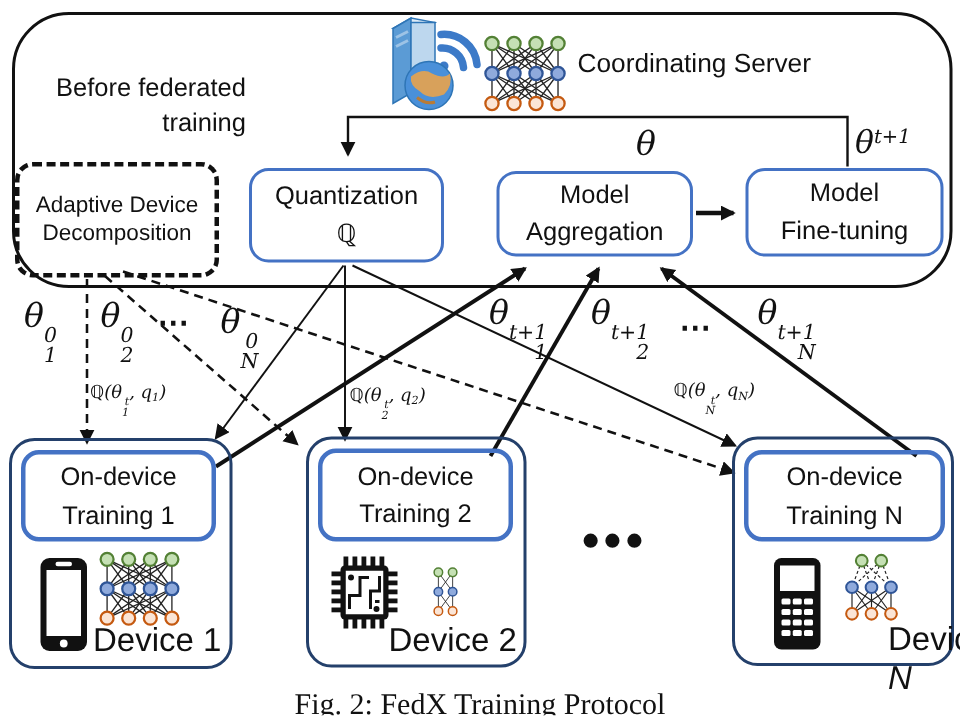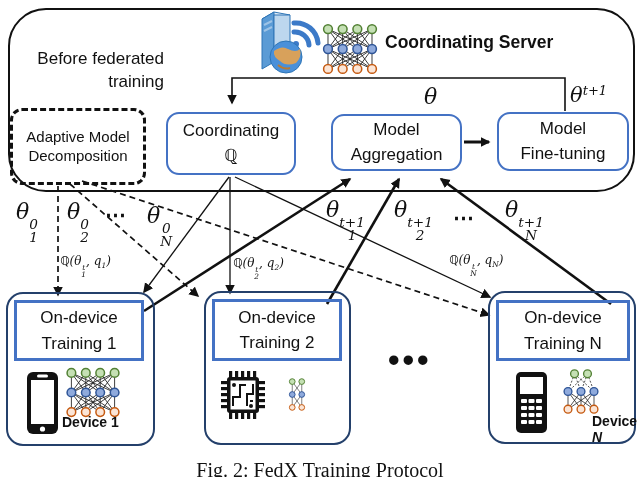--- a/index.html
+++ b/index.html
@@ -11,36 +11,36 @@
   #server-container{left:8px;top:8px;width:623px;height:180px;border:2.5px solid #111;border-radius:38px;}
   #amd-box{left:10px;top:108px;width:130px;height:71px;border:3px dashed #111;border-radius:12px;
            display:flex;align-items:center;justify-content:center;text-align:center;font-size:15px;line-height:1.25;}
   .bluebox{border:2.5px solid var(--blue);border-radius:13px;display:flex;flex-direction:column;
            align-items:center;justify-content:center;text-align:center;font-size:17px;line-height:1.45;}
   #q-box{left:166px;top:112px;width:126px;height:59px;}
   #ma-box{left:331px;top:114px;width:127px;height:53px;}
   #mf-box{left:497px;top:112px;width:128px;height:55px;}
   
   .device-outer{border:2.5px solid var(--navy);border-radius:17px;}
-  .device-inner{border:3px solid var(--blue);border-radius:0;display:flex;align-items:center;
+  .device-inner{border:3px solid var(--blue);border-radius:12px;display:flex;align-items:center;
                 justify-content:center;text-align:center;font-size:17px;line-height:1.5;}
-  .device-label{font-weight:bold;font-size:14px;}
+  .device-label{font-weight:normal;font-size:22px;}
   .it{font-style:italic;}
   
   .ml{font-family:"DejaVu Serif","DejaVu Sans",serif;font-style:italic;font-size:22px;white-space:nowrap;}
   .mlq{font-size:12px;}
-  .ss{display:inline-flex;flex-direction:column;align-items:center;line-height:1;vertical-align:-0.45em;}
+  .ss{display:inline-flex;flex-direction:column;align-items:flex-end;line-height:1;vertical-align:-0.45em;}
   .ss sup,.ss sub{font-size:0.62em;line-height:0.95;}
   .ss sup:empty,.ss sub:empty{display:none;}
   .supline .ss{vertical-align:0.35em;}
   .lone-sub{font-size:0.62em;vertical-align:-0.35em;}
   .dots{font-weight:bold;font-size:21px;letter-spacing:1px;}
   #device-dots{font-size:33px;font-weight:bold;letter-spacing:3px;}
   #caption{left:0;top:459px;width:640px;text-align:center;font-family:"Liberation Serif",serif;font-size:20px;}
-  #server-title{font-weight:bold;font-size:17.5px;white-space:nowrap;}
+  #server-title{font-weight:normal;font-size:17.5px;white-space:nowrap;}
   #before-note{font-size:17px;text-align:right;line-height:1.35;}
   svg{display:block;}
   #wires{left:0;top:0;}
 </style>
 </head>
 <body>
 
 <div id="stage">
 
   <div class="abs" id="server-container"></div>
@@ -129,25 +129,25 @@
       <circle cx="62.5" cy="46" r="7.5" fill="#8FAADC" stroke="#2F5597" stroke-width="2.6"></circle>
       <circle cx="87.5" cy="46" r="7.5" fill="#8FAADC" stroke="#2F5597" stroke-width="2.6"></circle>
       <circle cx="12.5" cy="80" r="7.5" fill="#FBE5D6" stroke="#C55A11" stroke-width="2.6"></circle>
       <circle cx="37.5" cy="80" r="7.5" fill="#FBE5D6" stroke="#C55A11" stroke-width="2.6"></circle>
       <circle cx="62.5" cy="80" r="7.5" fill="#FBE5D6" stroke="#C55A11" stroke-width="2.6"></circle>
       <circle cx="87.5" cy="80" r="7.5" fill="#FBE5D6" stroke="#C55A11" stroke-width="2.6"></circle>
     </svg>
 
   <div class="abs" id="server-title" style="left:385px;top:32px;">Coordinating Server</div>
 
-  <div class="abs prewrap" id="amd-box">Adaptive Model
+  <div class="abs prewrap" id="amd-box">Adaptive Device
 Decomposition</div>
 
   <div class="abs bluebox" id="q-box">
-    <span>Coordinating</span>
+    <span>Quantization</span>
     <span>ℚ</span>
   </div>
   <div class="abs bluebox prewrap" id="ma-box">Model
 Aggregation</div>
   <div class="abs bluebox prewrap" id="mf-box">Model
 Fine-tuning</div>
 
   <div class="abs ml" style="left:424px;top:84px;">θ</div>
   <div class="abs ml supline" style="left:570px;top:83px;font-size:21px;"><span>θ</span><span class="ss">
         <sup>t+1</sup>
@@ -296,20 +296,21 @@
       <line x1="37.5" y1="46" x2="62.5" y2="80" stroke="#222" stroke-width="1.5"></line>
       <line x1="62.5" y1="46" x2="37.5" y2="80" stroke="#222" stroke-width="1.5"></line>
       <line x1="62.5" y1="46" x2="62.5" y2="80" stroke="#222" stroke-width="1.5"></line>
       <circle cx="37.5" cy="12" r="7.5" fill="#C5E0B4" stroke="#538135" stroke-width="2.6"></circle>
       <circle cx="62.5" cy="12" r="7.5" fill="#C5E0B4" stroke="#538135" stroke-width="2.6"></circle>
       <circle cx="37.5" cy="46" r="7.5" fill="#8FAADC" stroke="#2F5597" stroke-width="2.6"></circle>
       <circle cx="62.5" cy="46" r="7.5" fill="#8FAADC" stroke="#2F5597" stroke-width="2.6"></circle>
       <circle cx="37.5" cy="80" r="7.5" fill="#FBE5D6" stroke="#C55A11" stroke-width="2.6"></circle>
       <circle cx="62.5" cy="80" r="7.5" fill="#FBE5D6" stroke="#C55A11" stroke-width="2.6"></circle>
     </svg>
+  <div class="abs device-label" style="left:259px;top:414px;"><span>Device </span><span>2</span></div>
 
   <div class="abs" id="device-dots" style="left:388px;top:341px;">•••</div>
 
   <div class="abs device-outer" style="left:488px;top:291px;width:144px;height:149px;"></div>
   <div class="abs device-inner prewrap" style="left:496px;top:300px;width:128px;height:55px;">On-device
 Training N</div>
   <svg class="abs" style="left:515px;top:371px;" width="33" height="63" viewBox="0 0 33 63">
     <rect x="1" y="1" width="31" height="61" rx="5" fill="#111"></rect>
     <rect x="5" y="6" width="23" height="17" fill="#fff"></rect>
     <g fill="#fff">

